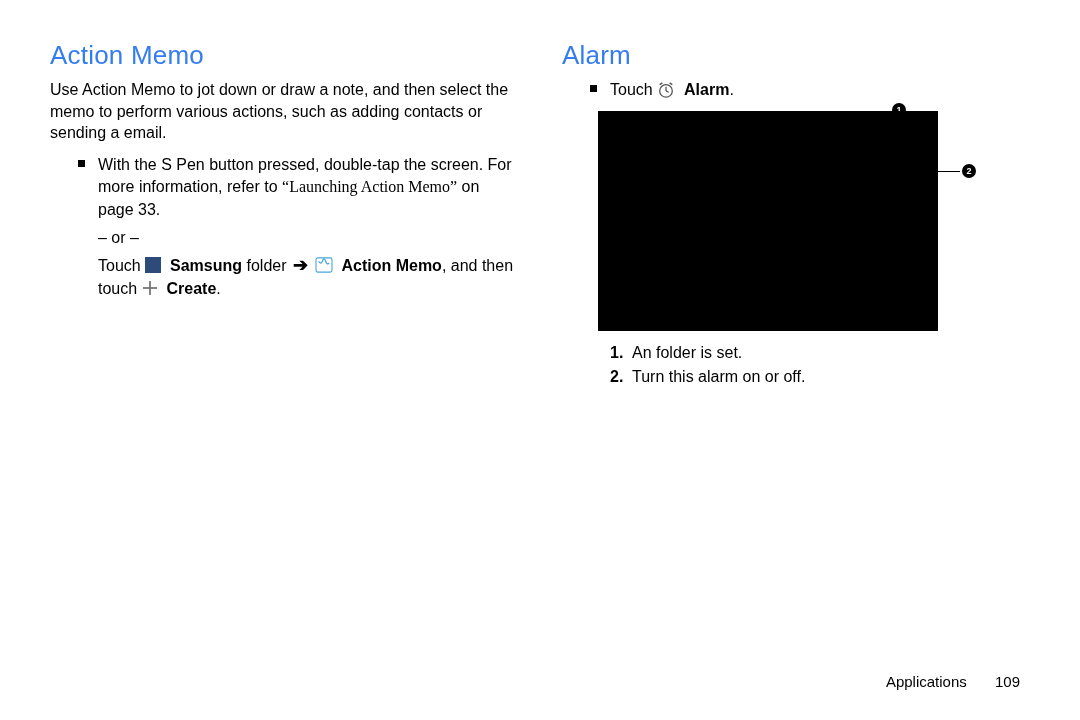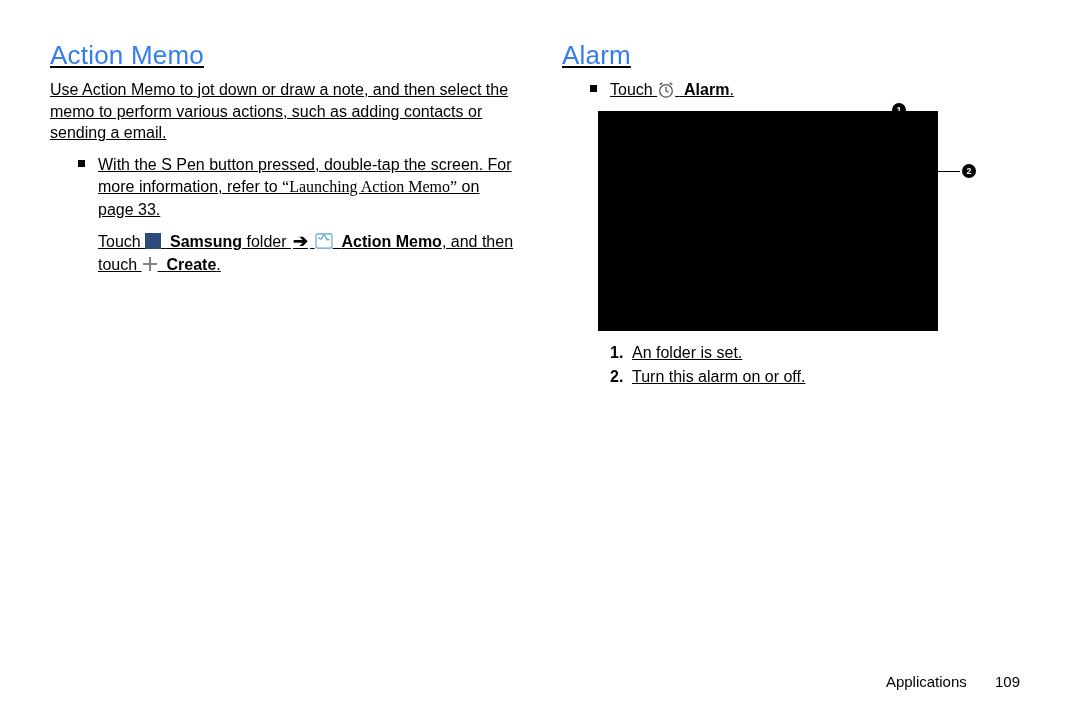--- a/index.html
+++ b/index.html
@@ -15,21 +15,20 @@
   .page {
     position: relative;
     width: 1080px;
     height: 720px;
     box-sizing: border-box;
     padding: 40px 50px 30px 50px;
   }
   .cols {
     display: flex;
     gap: 44px;
-    text-decoration: underline;
   }
   .col {
     flex: 1 1 0;
     min-width: 0;
   }
   h2.section-heading {
     color: #347df0;
     font-weight: 400;
     font-size: 26px;
     margin: 0 0 8px 0;
@@ -174,20 +173,21 @@
       <h2 class="section-heading">Action Memo</h2>
       <p class="body">Use Action Memo to jot down or draw a note, and then select the memo to perform various actions, such as adding contacts or sending a email.</p>
 
       <div class="bullet-block">
         <span class="square"></span>
         <span class="bullet-text">
           <span>With the S Pen button pressed, double-tap the screen. For more information, refer to </span><span class="ref-quote">“Launching Action Memo”</span><span> on page 33.</span>
         </span>
       </div>
 
+      <div class="or-line">– or –</div>
 
       <div class="bullet-block" style="padding-left:48px;">
         <span class="bullet-text">
           <span>Touch </span>
           <span class="icon-box"></span>
           <span>&nbsp;</span><span class="bold">Samsung</span><span> folder </span>
           <span class="icon-arrow">➔</span>
           <span class="icon-memo inline-block-icon">
             <svg viewBox="0 0 20 18" width="18" height="16">
               <rect x="1" y="1" width="18" height="16" rx="2" fill="none" stroke="#4aa3d8" stroke-width="1.2"></rect>

